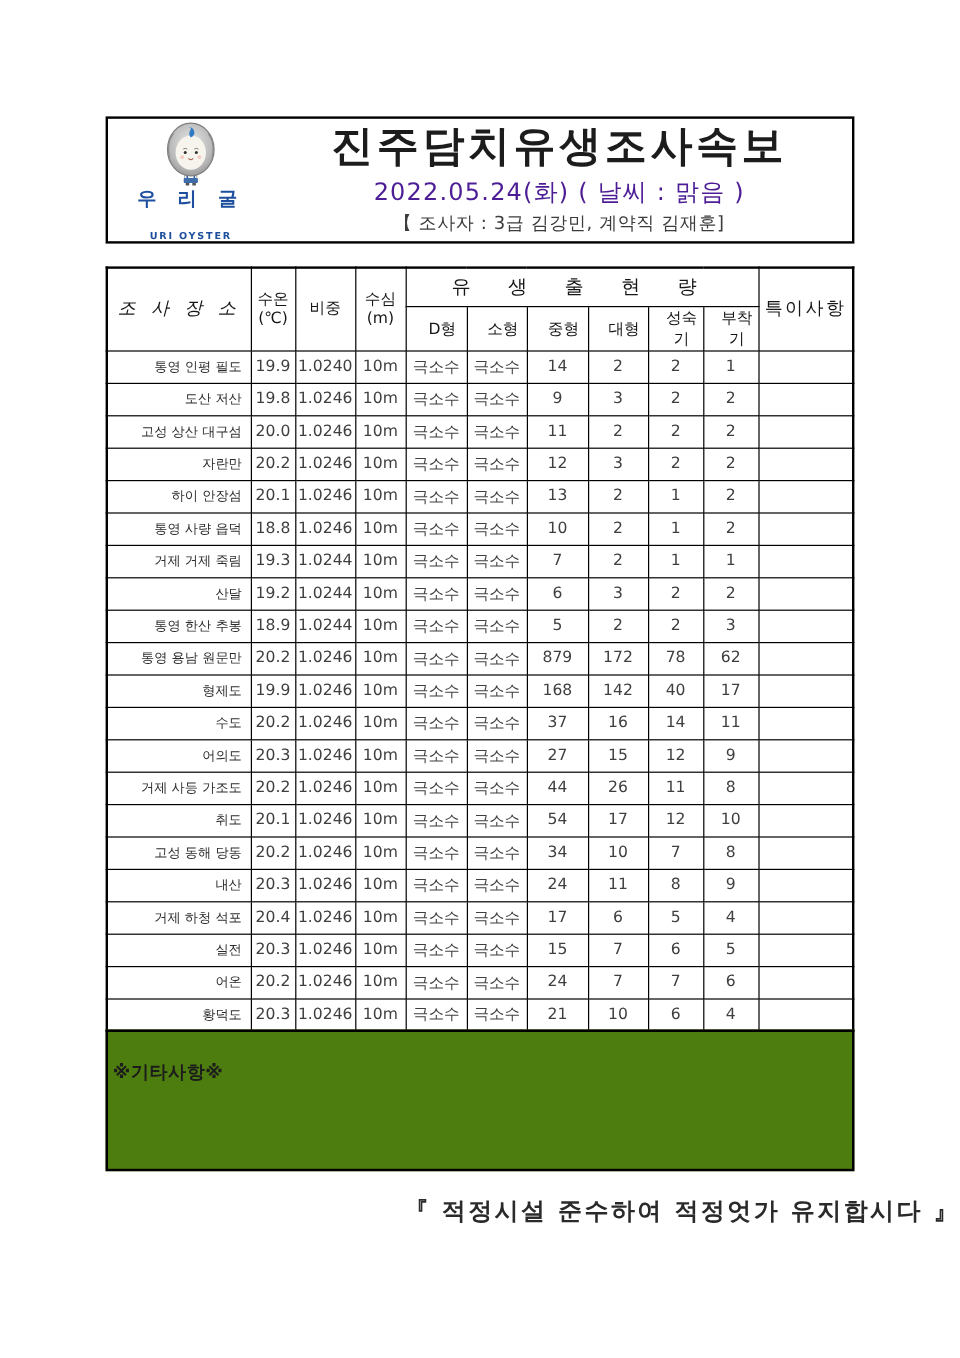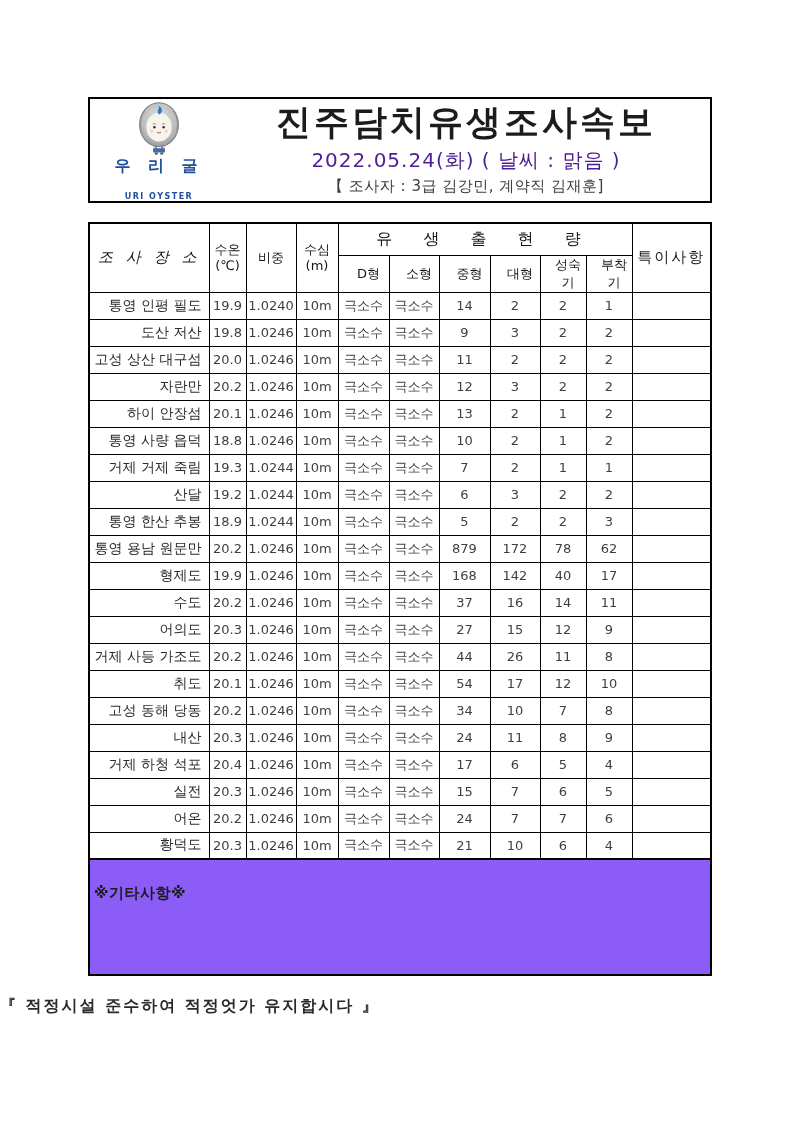--- a/index.html
+++ b/index.html
@@ -59,35 +59,35 @@
   .th-loc { font-size:15px; letter-spacing:4px;font-style:italic; }
   .th-two { font-size:13px; line-height:1.25; }
   .th-group { font-size:16px; letter-spacing:13px; height:32px; }
   .th-sub { font-size:13px; height:33px;padding-left:10px; }
   .th-notes { font-size:15px; letter-spacing:2px; }
   tbody td {
     height:27px; text-align:center; vertical-align:middle;
     font-size:13px; color:#3f3f3f; white-space:nowrap; overflow:hidden;
   }
   tbody td.loc {
-    text-align:right; padding-right:7px; font-size:14px; color:#2b2b2b;
+    text-align:right; padding-right:7px; font-size:11px; color:#2b2b2b;
   }
 
   
   .notes-box {
     width:624px; height:118px; border:2px solid #000;
-    margin-top:-2px; background:#8b5cf6;
+    margin-top:-2px; background:#4d7c0f;
     padding:24px 0 0 4px;
   }
   .notes-label { font-size:15px; font-weight:bold; color:#1c1c1c; letter-spacing:0.5px; }
 
   
   .footer-slogan {
     position:absolute; left:0; top:996px; width:100%;
-    text-align:left; font-size:16px; font-weight:bold;
+    text-align:right; font-size:20px; font-weight:bold;
     color:#2a2a2a; letter-spacing:2px;
   }
 </style>
 </head>
 <body>
 
 <div class="page">
 
   <div class="header-box">
     <div class="logo-block">

